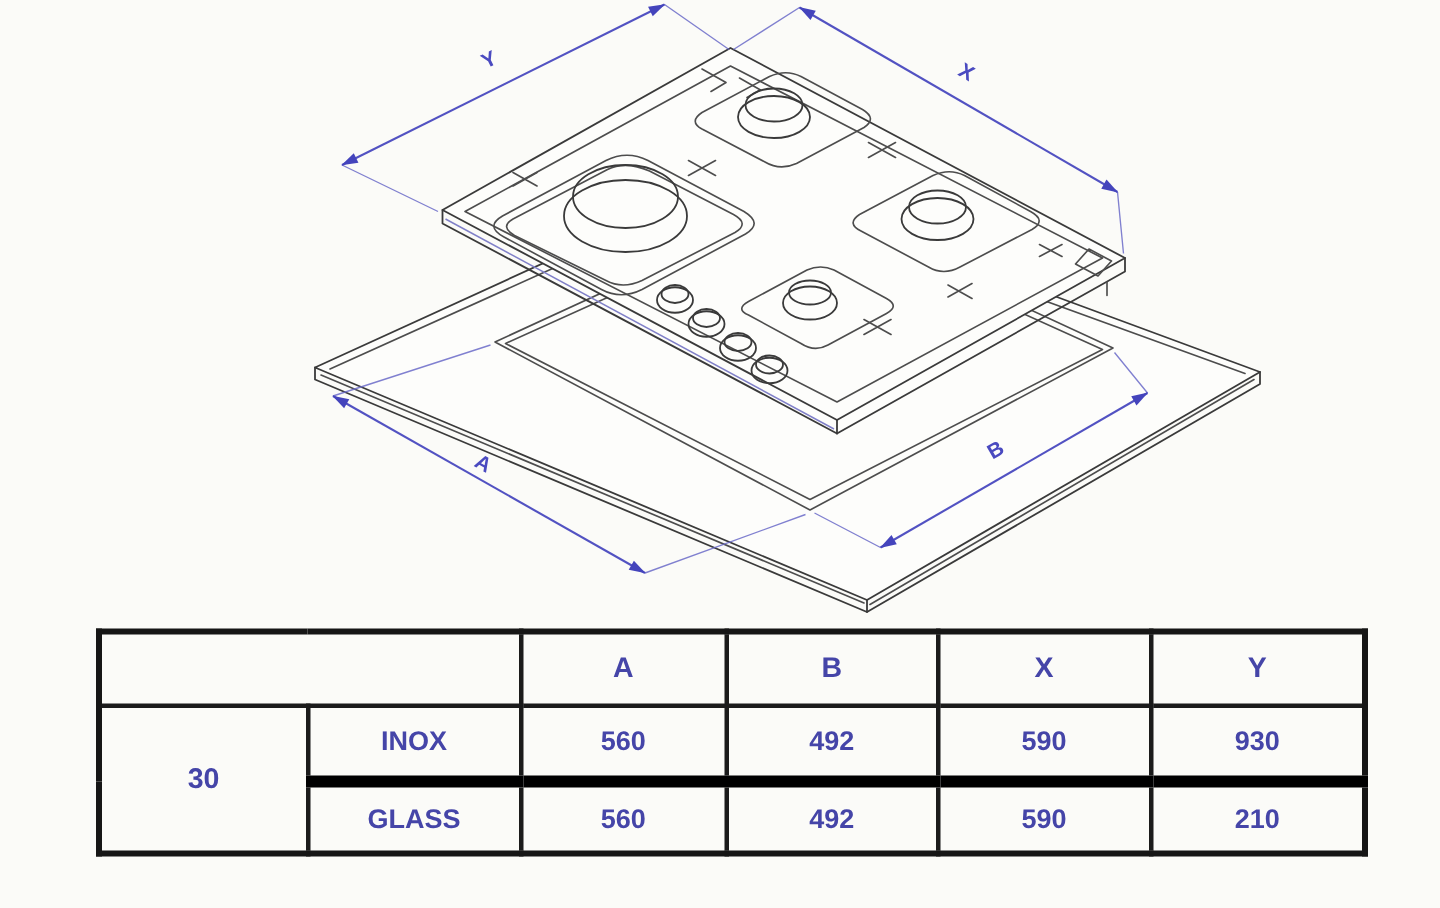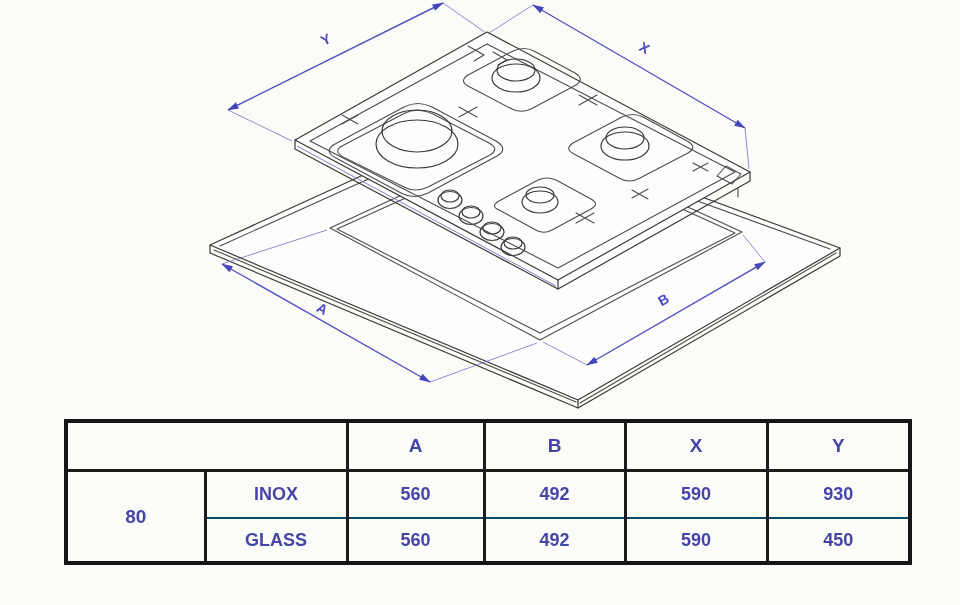--- a/index.html
+++ b/index.html
@@ -13,22 +13,22 @@
   .ext{stroke:#6a6ac8;stroke-width:0.9;fill:none;opacity:.85;}
   .dim-label{fill:#4a4ac0;font-size:14px;font-weight:bold;text-anchor:middle;}
   .spec-table{position:absolute;left:64px;top:419px;border-collapse:collapse;
               table-layout:fixed;width:844px;}
   .spec-table td{border:3px solid #1b1b1b;text-align:center;vertical-align:middle;
                  color:#4545a8;font-weight:bold;font-size:18px;padding:0;
                  font-family:"Liberation Sans",sans-serif;}
   .spec-table tr.h td{height:46px;font-size:19px;}
   .spec-table tr.r1 td{height:45px;}
   .spec-table tr.r2 td{height:42px;}
-  .spec-table td.thin-b{border-bottom:2px solid #0c4a6e;}
-  .spec-table td.thin-t{border-top:2px solid #000000;}
+  .spec-table td.thin-b{border-bottom:2px solid #701a75;}
+  .spec-table td.thin-t{border-top:8px solid #000000;}
   .spec-table td.group{font-size:19px;}
   .spec-table table, .spec-table{border:4px solid #161616;}
 </style>
 </head>
 <body>
 
 <div class="stage">
 
   <svg class="diagram-svg" width="960" height="605" viewBox="0 0 960 605">
     <defs>
@@ -152,30 +152,30 @@
     </colgroup>
     <tbody>
         <tr class="h">
       <td colspan="2"></td>
       <td>A</td>
       <td>B</td>
       <td>X</td>
       <td>Y</td>
     </tr>
     <tr class="r1">
-      <td rowspan="2" class="group">80</td>
+      <td rowspan="2" class="group">30</td>
       <td class="thin-b">INOX</td>
       <td class="thin-b">560</td>
       <td class="thin-b">492</td>
       <td class="thin-b">590</td>
       <td class="thin-b">930</td>
     </tr>
     <tr class="r2">
       <td class="thin-t">GLASS</td>
       <td class="thin-t">560</td>
       <td class="thin-t">492</td>
       <td class="thin-t">590</td>
-      <td class="thin-t">450</td>
+      <td class="thin-t">210</td>
     </tr>
   </tbody>
     </table>
 
 </div>
 
 </body></html>

